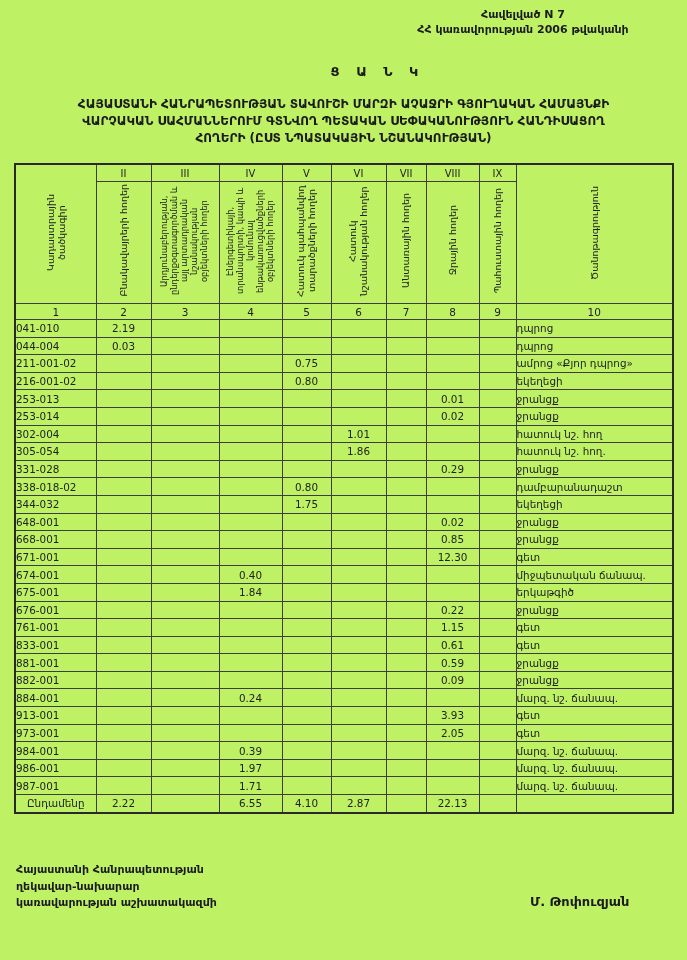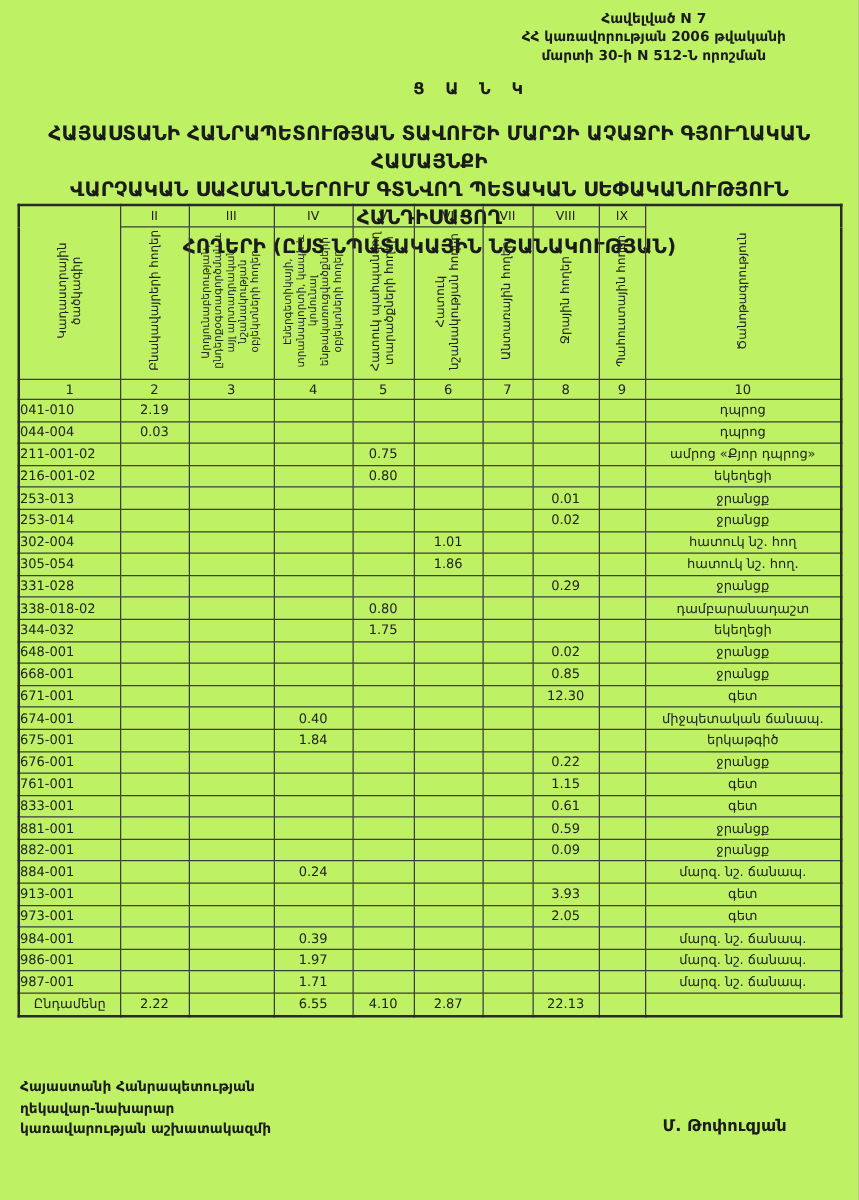--- a/index.html
+++ b/index.html
@@ -12,21 +12,21 @@
   .appendix {
     position:absolute; top:8px; left:363px; width:320px;
     text-align:center; font-weight:bold; font-size:11px; line-height:1.35;
   }
   .doc-title {
     position:absolute; top:64px; left:0; width:100%;
     text-align:center; font-weight:bold; font-size:13px; letter-spacing:6px;padding-left:34px;
   }
   .doc-subtitle {
     position:absolute; top:96px; left:0; width:100%;
-    text-align:center; font-weight:bold; font-size:16px; line-height:1.4;
+    text-align:center; font-weight:bold; font-size:12px; line-height:1.4;
   }
   table.land-table {
     position:absolute; top:163px; left:14px; width:658px;
     border-collapse:collapse; table-layout:fixed;
     border:2px solid #2a2a2a;
   }
   .land-table th, .land-table td {
     border:1px solid #3d3d3d; padding:0; overflow:hidden;
     font-weight:normal; color:#222;
   }
@@ -35,40 +35,39 @@
   .vtext {
     writing-mode:vertical-rl; transform:rotate(180deg);
     display:inline-block; font-size:8.4px; line-height:1.18;
     max-height:114px; white-space:normal; text-align:center;
   }
   .vtext.big { font-size:9.5px; }
   .number-row th { height:15px; font-size:10.5px; text-align:center; }
   .land-table tbody td, .land-table tfoot td { height:16.6px; font-size:10.4px; }
   .code-cell { text-align:left; padding-left:4px; }
   .num-cell  { text-align:center; }
-  .note-cell { text-align:center; padding-left:5px; font-size:9.8px;margin-left:44px; }
+  .note-cell { text-align:left; padding-left:5px; font-size:9.8px;margin-left:44px; }
   .total-label { text-align:center; }
   .footer-block {
     position:absolute; top:862px; left:16px;
     font-weight:bold; font-size:11px; line-height:1.5;
   }
   .signature {
     position:absolute; top:894px; left:530px;
     font-weight:bold; font-size:13px;
   }
 </style>
 </head>
 <body>
 
 <div class="page">
 
   <div class="appendix">
     <div>Հավելված N 7</div>
     <div>ՀՀ կառավորության 2006 թվականի</div>
-    <div>մարտի 30-ի N 512-Ն որոշման</div>
   </div>
 
   <div class="doc-title">Ց Ա Ն Կ</div>
 
   <div class="doc-subtitle">
     <div>ՀԱՅԱՍՏԱՆԻ ՀԱՆՐԱՊԵՏՈՒԹՅԱՆ ՏԱՎՈՒՇԻ ՄԱՐԶԻ ԱՉԱՋՐԻ ԳՅՈՒՂԱԿԱՆ ՀԱՄԱՅՆՔԻ</div>
     <div>ՎԱՐՉԱԿԱՆ ՍԱՀՄԱՆՆԵՐՈՒՄ ԳՏՆՎՈՂ ՊԵՏԱԿԱՆ ՍԵՓԱԿԱՆՈՒԹՅՈՒՆ ՀԱՆԴԻՍԱՑՈՂ</div>
     <div>ՀՈՂԵՐԻ (ԸՍՏ ՆՊԱՏԱԿԱՅԻՆ ՆՇԱՆԱԿՈՒԹՅԱՆ)</div>
   </div>
 

